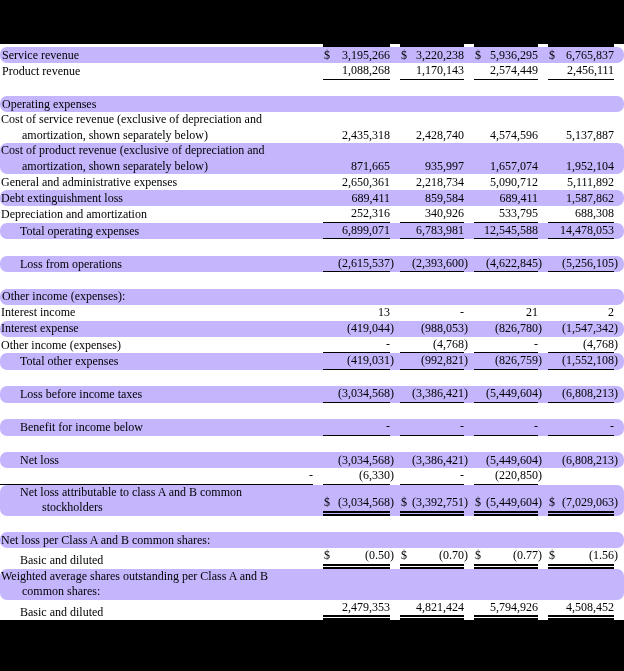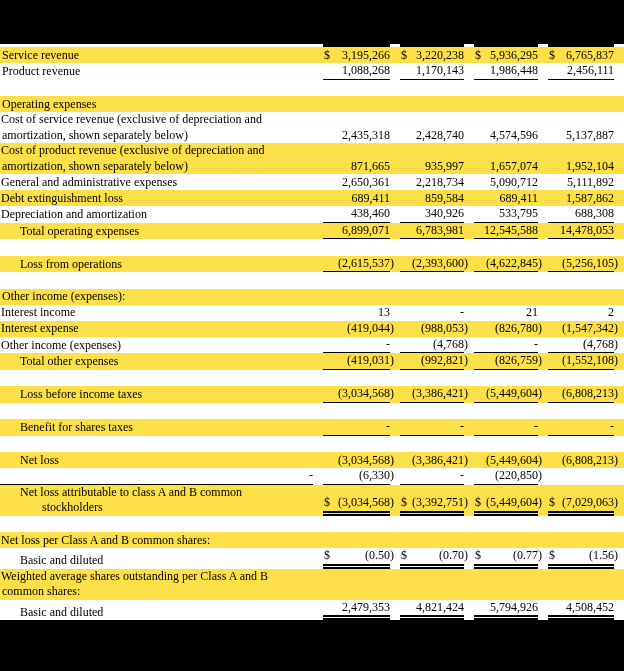--- a/index.html
+++ b/index.html
@@ -18,28 +18,28 @@
     display: grid;
     grid-template-columns: 1fr 67px 64px 64px 66px;
     column-gap: 10px;
     padding-right: 10px;
   }
   .rulerow { height: 3px; flex: none; }
   .rulerow .seg { background: #000; height: 3px; }
 
   .row { min-height: 16px; line-height: 15.5px; align-items: end; }
   .row.spacer { min-height: 16.5px; height: 16.5px; }
-  .bg-blue { background: #fde047; }
+  .bg-blue { background: #c4b5fd; border-radius: 7px; }
 
   .label { overflow: hidden; white-space: nowrap; }
   .label .l1, .label .l2 { display: block; }
   .ind0 .l1 { padding-left: 2px; }
   .ind1 .l1 { padding-left: 1px; }
   .ind2 .l1 { padding-left: 20px; }
-  .ind1 .l2 { padding-left: 2px; }
+  .ind1 .l2 { padding-left: 2px; margin-left: 20px; }
   .ind2 .l2 { padding-left: 42px; }
   .label.full { grid-column: 1 / -1; }
 
   .cell { display: flex; justify-content: flex-end; align-items: flex-end; white-space: nowrap; }
   .cell.dollar { justify-content: space-between; }
   .cell .cur { padding-left: 1px; }
   .u  .cell { border-bottom: 1.5px solid #000; }
   .uu .cell { border-bottom: 5px double #000; }
   .amount.paren { margin-right: -4px; }
 </style>
@@ -81,21 +81,21 @@
         <div class="label ind0">
           <span class="l1">Product revenue</span>
         </div>
         <div class="cell">
           <span class="amount">1,088,268</span>
         </div>
         <div class="cell">
           <span class="amount">1,170,143</span>
         </div>
         <div class="cell">
-          <span class="amount">1,986,448</span>
+          <span class="amount">2,574,449</span>
         </div>
         <div class="cell">
           <span class="amount">2,456,111</span>
         </div>
       </div>
       <div class="grid row spacer"></div>
       <div class="grid row bg-blue">
         <div class="label ind0 full">
           <span class="l1">Operating expenses</span>
         </div>
@@ -168,21 +168,21 @@
         </div>
         <div class="cell">
           <span class="amount">1,587,862</span>
         </div>
       </div>
       <div class="grid row u">
         <div class="label ind1">
           <span class="l1">Depreciation and amortization</span>
         </div>
         <div class="cell">
-          <span class="amount">438,460</span>
+          <span class="amount">252,316</span>
         </div>
         <div class="cell">
           <span class="amount">340,926</span>
         </div>
         <div class="cell">
           <span class="amount">533,795</span>
         </div>
         <div class="cell">
           <span class="amount">688,308</span>
         </div>
@@ -310,21 +310,21 @@
         <div class="cell">
           <span class="amount paren">(5,449,604)</span>
         </div>
         <div class="cell">
           <span class="amount paren">(6,808,213)</span>
         </div>
       </div>
       <div class="grid row spacer"></div>
       <div class="grid row bg-blue u">
         <div class="label ind2">
-          <span class="l1">Benefit for shares taxes</span>
+          <span class="l1">Benefit for income below</span>
         </div>
         <div class="cell">
           <span class="amount">-</span>
         </div>
         <div class="cell">
           <span class="amount">-</span>
         </div>
         <div class="cell">
           <span class="amount">-</span>
         </div>

